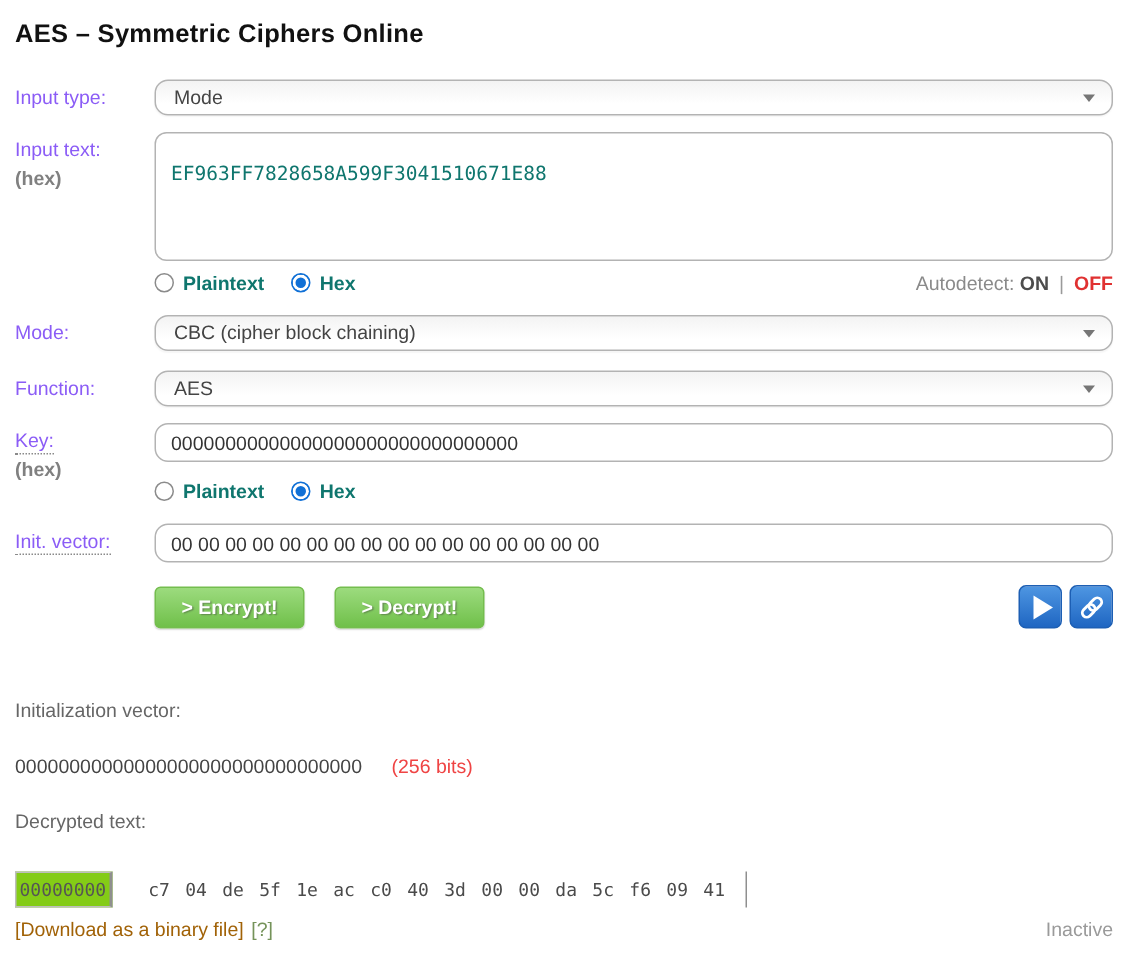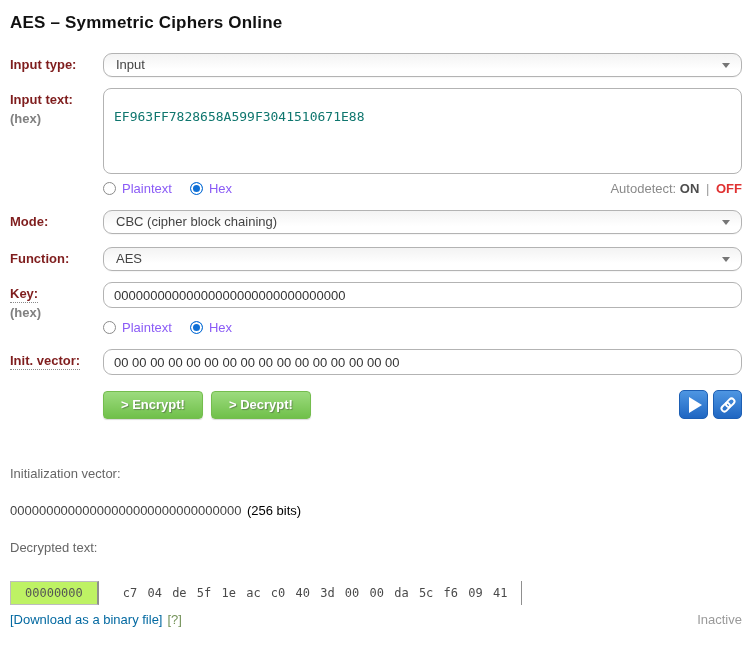--- a/index.html
+++ b/index.html
@@ -9,21 +9,21 @@
     font-family:"Liberation Sans", sans-serif; font-size:13px; color:#222;
     overflow:hidden;
   }
   .container { padding:0 10px; }
 
   h1.page-title { font-size:17px; font-weight:bold; color:#111; margin:13px 0 20px 0; letter-spacing:.2px; }
 
   .form-row { display:flex; align-items:flex-start; margin-bottom:11px; }
   .label-col { width:93px; flex:0 0 93px; padding-top:4px; }
   .field-col { flex:1; min-width:0; }
-  .lbl { font-weight:bold; color:#7f1d1d; }
+  .lbl { font-weight:normal; color:#8b5cf6; }
   .lbl.tip { border-bottom:1px dotted #8a8a8a; padding-bottom:1px; }
   .sublbl { font-weight:bold; color:#808080; margin-top:4px; }
 
   .dropdown {
     position:relative; height:24px; line-height:22px;
     border:1px solid #b3b3b3; border-radius:9px;
     background:linear-gradient(#f3f3f3, #ffffff 70%);
     padding:0 26px 0 12px; color:#444; cursor:pointer;
     box-shadow:0 1px 1px rgba(0,0,0,.04);
   }
@@ -49,29 +49,29 @@
   .radio-row { display:flex; align-items:center; margin:4px 0 14px 0; }
   .radio-group { display:flex; align-items:center; gap:6px; }
   .radio {
     width:13px; height:13px; border-radius:50%; display:inline-block;
     border:1px solid #8b8b8b; background:#fff; cursor:pointer; flex:0 0 13px;
   }
   .radio.checked {
     border:1px solid #1070d6; background:#1070d6;
     box-shadow:inset 0 0 0 2px #fff;
   }
-  .radio-lbl { font-weight:normal; color:#8b5cf6; margin-right:12px; cursor:pointer; }
+  .radio-lbl { font-weight:bold; color:#0f766e; margin-right:12px; cursor:pointer; }
   .autodetect { margin-left:auto; color:#8a8a8a; }
   .autodetect .on { color:#4d4d4d; font-weight:bold; }
   .autodetect .sep { color:#9a9a9a; margin:0 3px; }
   .autodetect .off { color:#e03131; font-weight:bold; }
 
   .action-row { display:flex; align-items:center; margin-top:15px; }
   .btn-green {
-    height:28px; padding:0 17px; margin-right:8px; cursor:pointer;
+    height:28px; padding:0 17px; margin-right:20px; cursor:pointer;
     border:1px solid #74bd4e; border-radius:4px;
     background:linear-gradient(#9cdb7e, #70c04a);
     color:#fff; font-weight:bold; font-size:13px;
     font-family:"Liberation Sans", sans-serif;
     text-shadow:1px 1px 1px rgba(60,60,60,.45);
     box-shadow:0 1px 1px rgba(0,0,0,.15);
   }
   .icon-btns { margin-left:auto; display:flex; gap:5px; }
   .btn-blue {
     width:29px; height:29px; border:1px solid #1d5fb4; border-radius:5px;
@@ -82,51 +82,51 @@
   .play-tri {
     width:0; height:0; margin-left:3px;
     border-left:13px solid #fff;
     border-top:8px solid transparent;
     border-bottom:8px solid transparent;
   }
 
   .results { margin-top:47px; }
   .result-heading { color:#666; margin:0 0 0 0; }
   .iv-line { margin-top:22px; color:#444; }
-  .iv-bits { color:#000000; margin-left:2px; }
+  .iv-bits { color:#ef4444; margin-left:16px; }
   .decrypted-heading { margin-top:22px; }
 
   .hexdump { display:flex; align-items:center; margin-top:26px; font-family:"DejaVu Sans Mono", monospace; font-size:12px; color:#4a4a4a; }
   .offset-box {
-    background:#bef264; border:1px solid #bdbdbd; border-right:2px solid #8f8f8f;
-    padding:4px 14px; color:#555;
+    background:#84cc16; border:1px solid #bdbdbd; border-right:2px solid #8f8f8f;
+    padding:4px 2px; color:#555;
   }
   .hex-bytes { margin-left:24px; word-spacing:3px; white-space:pre; }
   .dump-sep { border-left:1px solid #8f8f8f; height:24px; margin:0 12px 0 14px; }
   .ascii-chars { white-space:pre; }
 
   .footer-row { display:flex; align-items:center; margin-top:7px; }
-  .dl-link { color:#0369a1; text-decoration:none; cursor:pointer; }
+  .dl-link { color:#a16207; text-decoration:none; cursor:pointer; }
   .help-link { color:#75935a; text-decoration:none; cursor:pointer; margin-left:5px; }
   .inactive { margin-left:auto; color:#9a9a9a; }
 </style>
 </head>
 <body>
 
 <div class="container">
 
   <h1 class="page-title">AES – Symmetric Ciphers Online</h1>
 
   <div class="form-row">
     <div class="label-col">
       <span class="lbl">Input type:</span>
     </div>
     <div class="field-col">
       <div class="dropdown">
-        <span>Input</span>
+        <span>Mode</span>
         <span class="dd-arrow"></span>
       </div>
     </div>
   </div>
 
   <div class="form-row" style="margin-bottom:0;">
     <div class="label-col">
       <div class="lbl">Input text:</div>
       <div class="sublbl">(hex)</div>
     </div>

